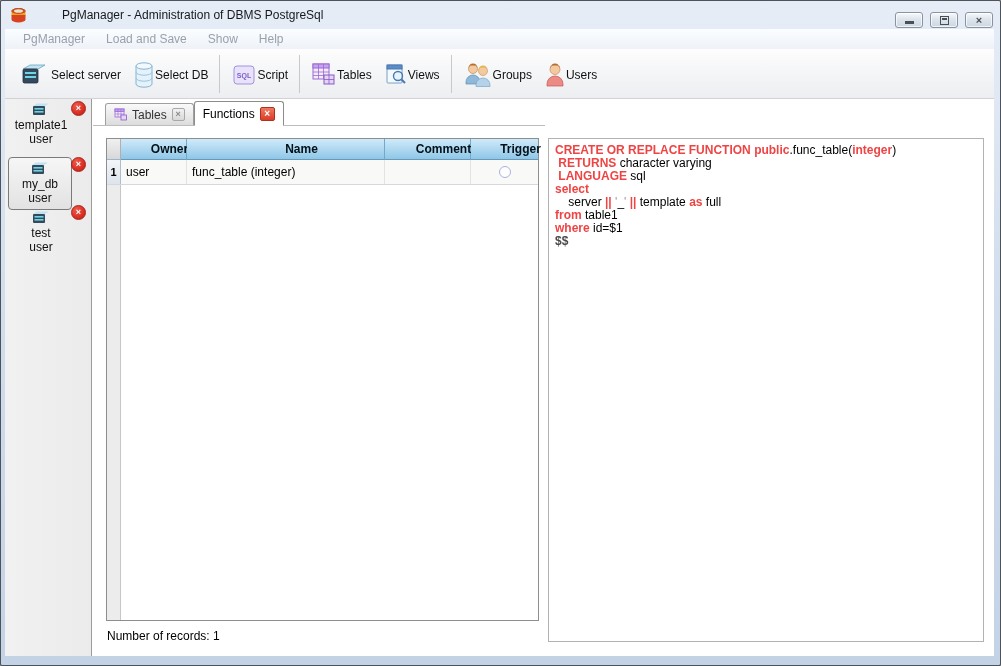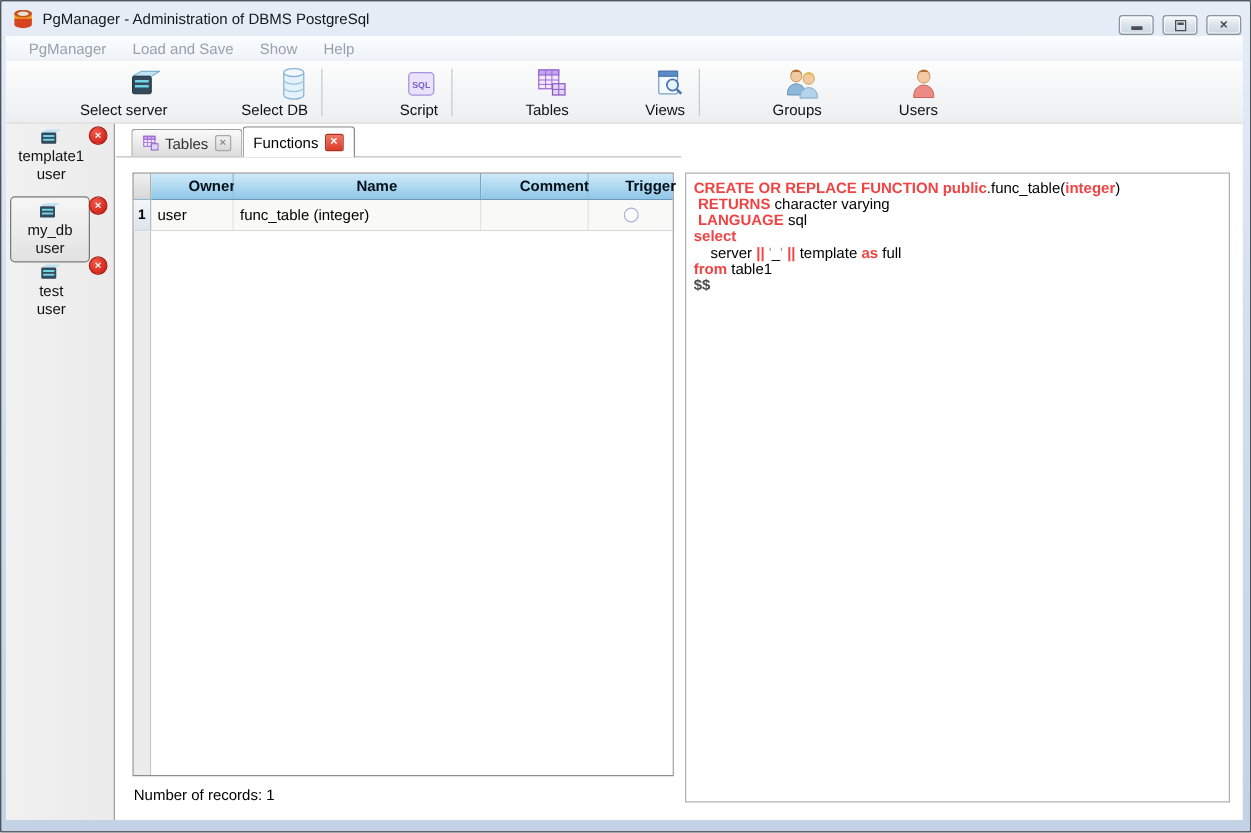--- a/index.html
+++ b/index.html
@@ -7,21 +7,21 @@
 
   .window { position: relative; width: 1001px; height: 666px;
     border: 1px solid #4d535b; border-radius: 2px;
     background: linear-gradient(180deg, #e6edf7 0%, #d3dfee 40%, #c3d2e5 100%);
     overflow: hidden; }
 
   
   .titlebar { position: absolute; left: 0; top: 0; right: 0; height: 28px;
     display: flex; align-items: center; padding-left: 9px; }
   .app-icon { width: 17px; height: 17px; margin-right: 7px; flex: 0 0 auto; }
-  .title-text { font-size: 12px; color: #15191d; }
+  .title-text { font-size: 12px; color: #15191d; margin-left: 28px; }
   .win-buttons { position: absolute; right: 7px; top: 11px; display: flex; gap: 7px; }
   .win-btn { width: 28px; height: 16px; border: 1px solid #8a93a0; border-radius: 3px;
     background: linear-gradient(180deg, #f8fafc, #dde4ec 45%, #ccd6e2);
     display: flex; align-items: center; justify-content: center;
     color: #4a4f55; font-size: 10px; line-height: 10px; box-shadow: inset 0 0 0 1px rgba(255,255,255,.7); }
   .glyph-min { width: 9px; height: 3px; background: #4a4f55; margin-top: 5px; }
   .glyph-max { width: 9px; height: 9px; border: 1px solid #4a4f55; position: relative; }
   .glyph-max::after { content: ""; position: absolute; left: 1px; right: 1px; top: 1px; height: 2px; background: #4a4f55; }
   .glyph-close { font-weight: bold; font-size: 11px; }
 
@@ -30,22 +30,22 @@
     background: #fff; }
 
   
   .menubar { height: 20px; display: flex; align-items: center; padding-left: 10px;
     background: linear-gradient(180deg, #fbfdff, #eef2f8); font-size: 12px; color: #98a1ac; }
   .menu-item { padding: 2px 8px; margin-right: 5px; cursor: default; }
 
   
   .toolbar { height: 50px; display: flex; align-items: stretch; padding: 3px 0 0 6px;
     background: linear-gradient(180deg, #fdfdfd, #eceef1); border-bottom: 1px solid #d2d2d2; }
-  .tb-item { display: flex; flex-direction: column; align-items: flex-end; justify-content: flex-start;
-    padding: 1px 6px; font-size: 12px; color: #111; min-width: 46px; margin-left: 47px; }
+  .tb-item { display: flex; align-items: center; justify-content: flex-start;
+    padding: 1px 6px; font-size: 12px; color: #111; min-width: 46px; }
   .tb-item .tb-ico { height: 28px; display: flex; align-items: center; justify-content: center; }
   .tb-sep { width: 1px; background: #c9c9c9; margin: 3px 5px 5px 5px; }
 
   
   .main { position: absolute; left: 0; top: 70px; right: 0; bottom: 0; display: flex; }
 
   
   .sidebar { position: relative; width: 87px; background: linear-gradient(90deg,#f1f1f1,#ebebeb);
     border-right: 1px solid #9b9b9b; flex: 0 0 auto; }
   .sb-item { position: absolute; left: 0; width: 72px; text-align: center; font-size: 12px;
@@ -330,20 +330,21 @@
         <div class="records">Number of records: 1</div>
 
         <div class="sql-panel">
           <div>
               <div class="sql-line"><span class="c-kw">CREATE OR REPLACE FUNCTION </span><span class="c-kw">public</span><span class="c-p">.func_table(</span><span class="c-kw">integer</span><span class="c-p">)</span></div>
               <div class="sql-line"><span class="c-p"> </span><span class="c-kw">RETURNS</span><span class="c-p"> character varying</span></div>
               <div class="sql-line"><span class="c-p"> </span><span class="c-kw">LANGUAGE</span><span class="c-p"> sql</span></div>
               <div class="sql-line"><span class="c-kw">select</span></div>
               <div class="sql-line"><span class="c-p">    server </span><span class="c-kw">||</span><span class="c-p"> </span><span class="c-q">'</span><span class="c-p">_</span><span class="c-q">'</span><span class="c-p"> </span><span class="c-kw">||</span><span class="c-p"> template </span><span class="c-kw">as</span><span class="c-p"> full</span></div>
               <div class="sql-line"><span class="c-kw">from</span><span class="c-p"> table1</span></div>
+              <div class="sql-line"><span class="c-kw">where</span><span class="c-p"> id=$1</span></div>
               <div class="sql-line"><span class="c-dim">$$</span></div>
             </div>
         </div>
 
       </div>
     </div>
   </div>
 </div>
 
 </body></html>

